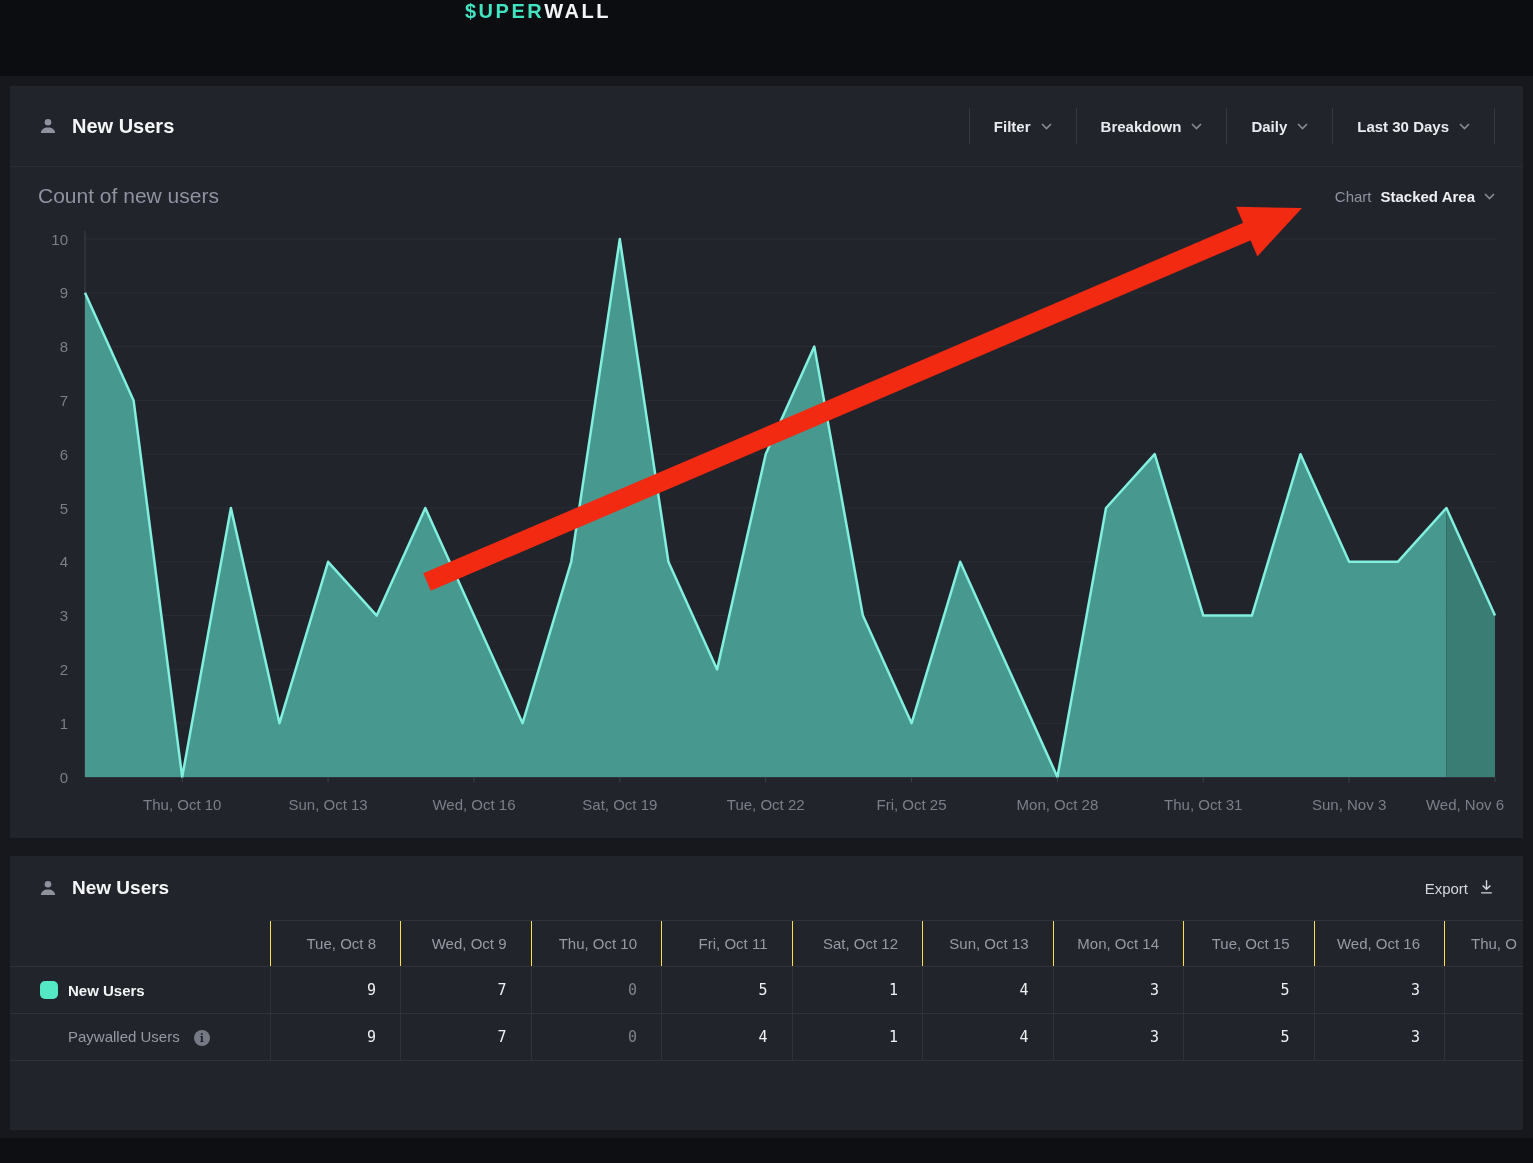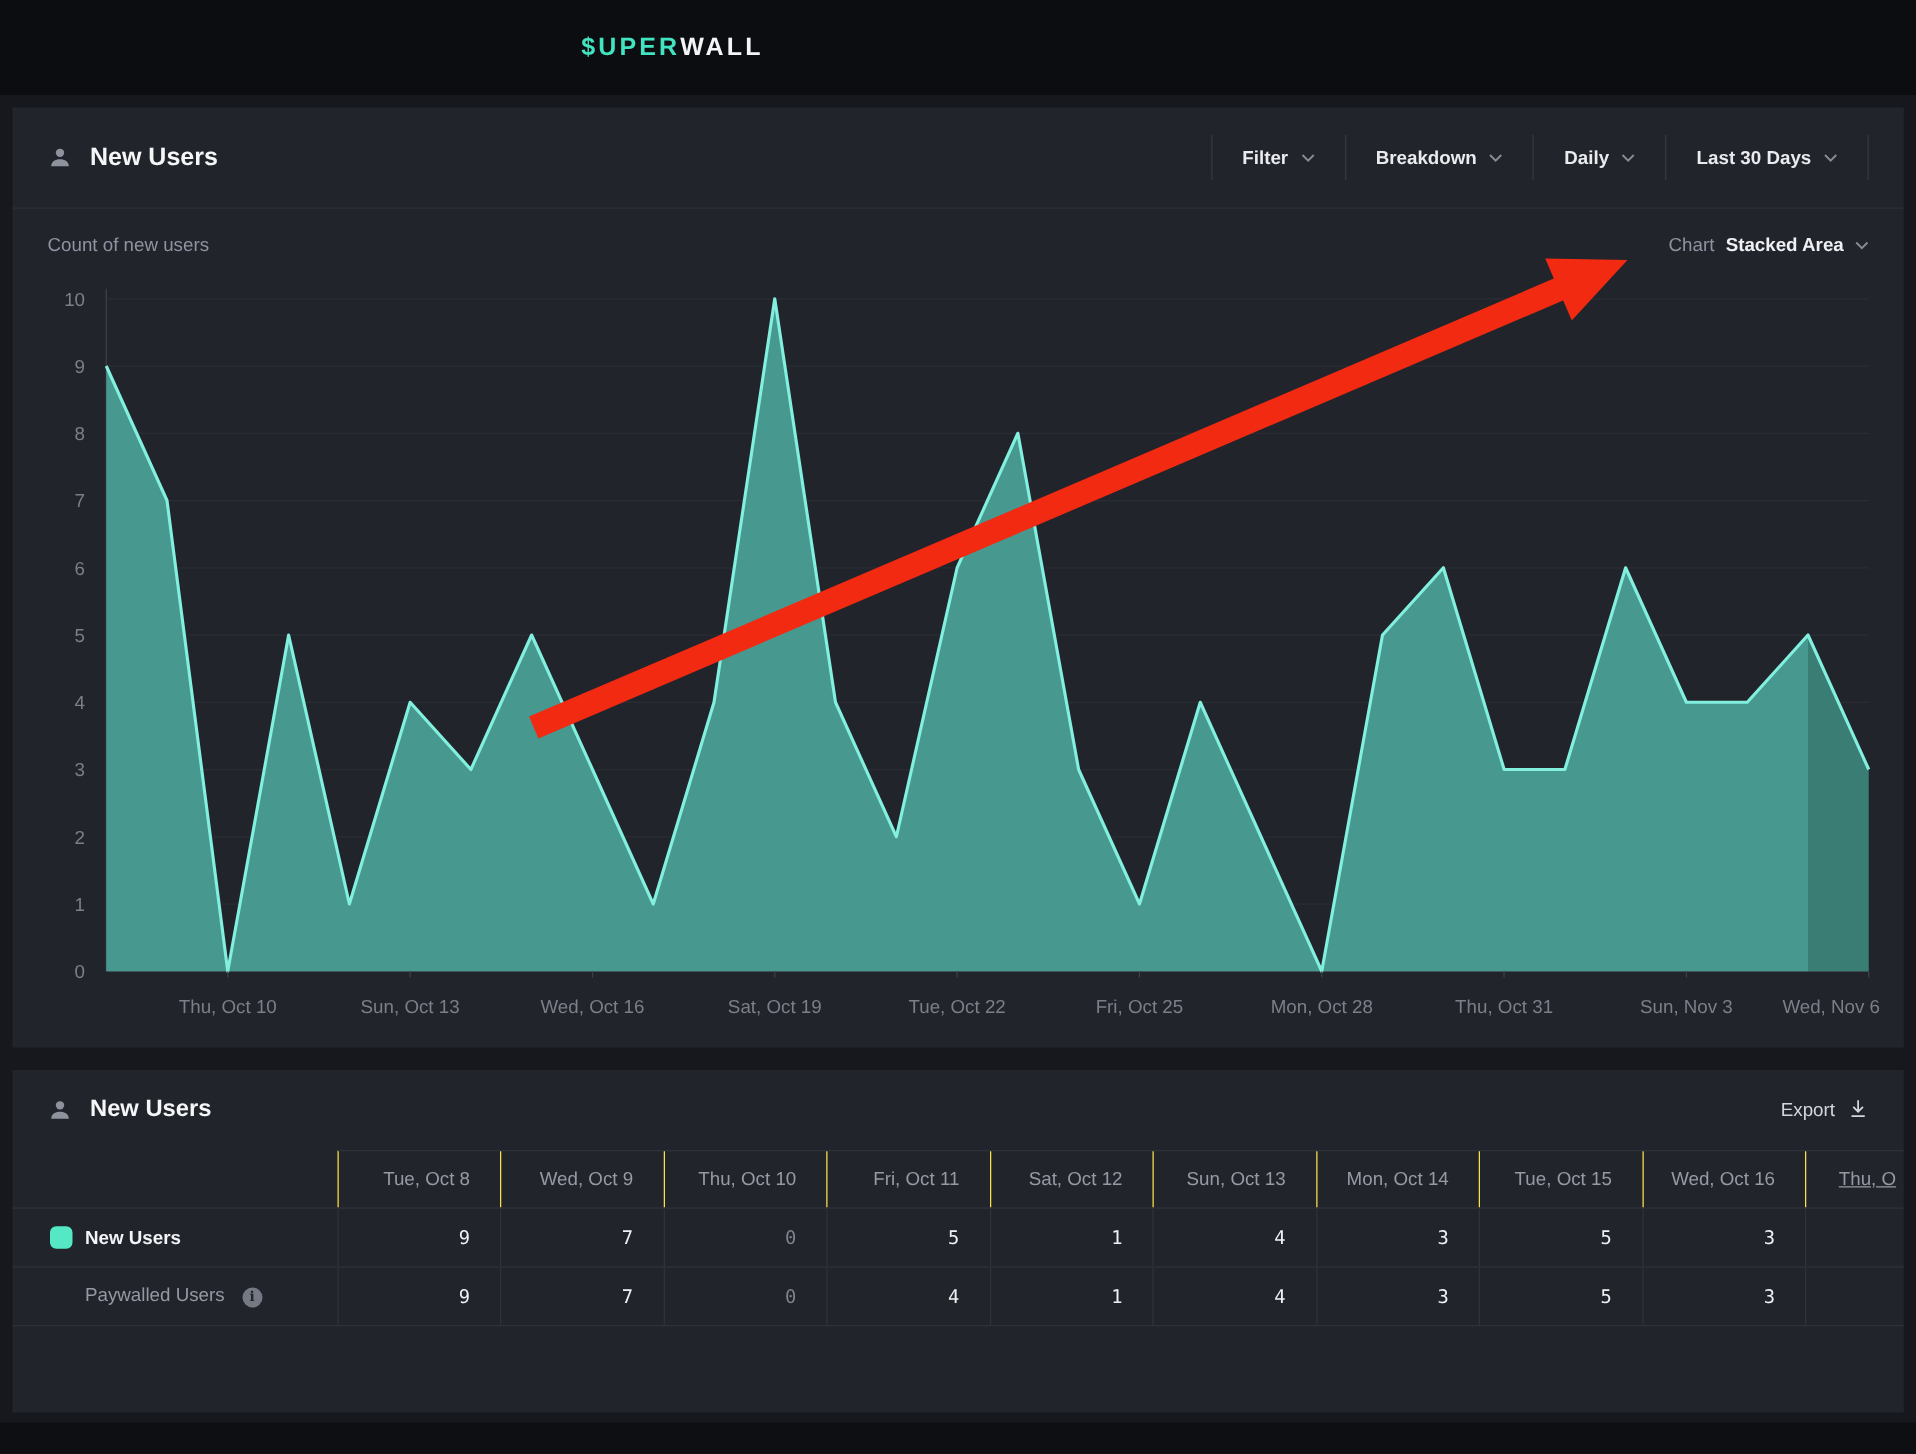--- a/index.html
+++ b/index.html
@@ -3,21 +3,21 @@
 <meta charset="utf-8">
 <style>
   * { margin:0; padding:0; box-sizing:border-box; }
   html,body { width:1533px; height:1163px; }
   body {
     position:relative; background:#17181d; overflow:hidden;
     font-family:"Liberation Sans", sans-serif; -webkit-font-smoothing:antialiased;
   }
   
   .topbar { position:absolute; left:0; top:0; width:1533px; height:76px; background:#0c0d10; }
-  .logo { position:absolute; left:465px; top:0; height:76px; display:flex; align-items:center;
+  .logo { position:absolute; left:465px; top:0; height:76px; display:flex; align-items:flex-start;
           font-size:20px; font-weight:700; letter-spacing:2.5px; }
   .logo .teal { color:#41e3c0; }
   .logo .white { color:#f2f4f6; }
 
   
   .card { position:absolute; left:10px; width:1513px; background:#22242b; border-radius:0; }
   .chart-card { top:86px; height:752px; }
   .table-card { top:856px; height:274px; overflow:hidden; }
 
   .card-header { position:relative; z-index:3; height:81px; display:flex; align-items:center;
@@ -25,21 +25,21 @@
   .card-header .title { margin-left:14px; font-size:20px; font-weight:600; color:#f4f6f8; }
   .person-icon { width:20px; height:20px; display:inline-flex; }
   .person-icon svg { width:100%; height:100%; fill:#8d929c; }
 
   .controls { margin-left:auto; display:flex; align-items:stretch; border-right:1px solid #343842;font-weight:bold; }
   .control { display:flex; align-items:center; gap:10px; padding:0 24px; height:36px;
              border-left:1px solid #343842; font-size:15px; color:#e9ebef; cursor:pointer; }
   .chev { display:inline-flex; color:#868b95; }
 
   .sub-row { position:absolute; z-index:3; top:94px; left:28px; height:32px; display:flex;
-             align-items:center; font-size:15px; color:#8f93a0; }
+             align-items:center; font-size:21px; color:#8f93a0; }
   .chart-selector { position:absolute; z-index:3; top:94px; right:28px; height:32px; display:flex;
                     align-items:center; gap:9px; font-size:15px; cursor:pointer; }
   .chart-selector .lab { color:#8f93a0; }
   .chart-selector .val { color:#eef0f4; font-weight:700; }
 
   #chart-svg { position:absolute; left:0; top:0; z-index:2; pointer-events:none; }
 
   
   .table-card .card-header { height:64px; border-bottom:none; }
   .table-card .card-header .title { font-size:19px; }
@@ -47,21 +47,21 @@
                 color:#d3d6dc; cursor:pointer; }
   .export-btn svg { width:17px; height:17px; stroke:#d3d6dc; fill:none; stroke-width:2; }
 
   table { width:100%; border-collapse:collapse; table-layout:fixed; }
   col.label-col { width:260px; }
   col.data-col { width:130.5px; }
   th, td { height:46px; font-size:15px; font-weight:400; }
   thead th { color:#969aa4; text-align:right; padding-right:24px;
              border-bottom:1px solid #2f323a; white-space:nowrap; overflow:hidden; }
   thead th:not(:first-child) { border-left:1px solid #fde047; border-top:1px solid #2f323a; }
-  thead th.cut { text-align:left; padding-left:26px; padding-right:0;text-decoration:underline; }
+  thead th.cut { text-align:left; padding-left:26px; padding-right:0; }
   tbody td { height:47px; border-bottom:1px solid #2f323a; }
   tbody td:not(:first-child) { border-left:1px solid #2f323a; }
   td.num { text-align:right; padding-right:24px; color:#eef0f3;
            font-family:"DejaVu Sans Mono", monospace; }
   td.num.dim { color:#7f838d; }
   td.row-label { position:relative; text-align:left; padding-left:58px; color:#9599a3; }
   td.row-label.primary { color:#f2f4f7; font-weight:700; }
   .swatch { position:absolute; left:30px; top:50%; transform:translateY(-50%);
             width:18px; height:18px; border-radius:5px; background:#55e8c5; }
   .info-icon { display:inline-flex; align-items:center; justify-content:center; margin-left:14px;

